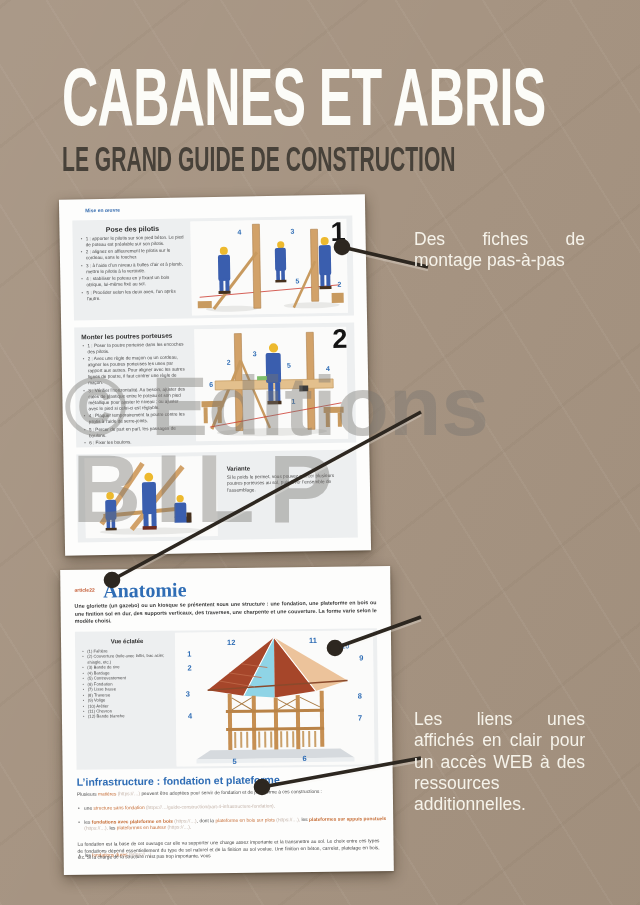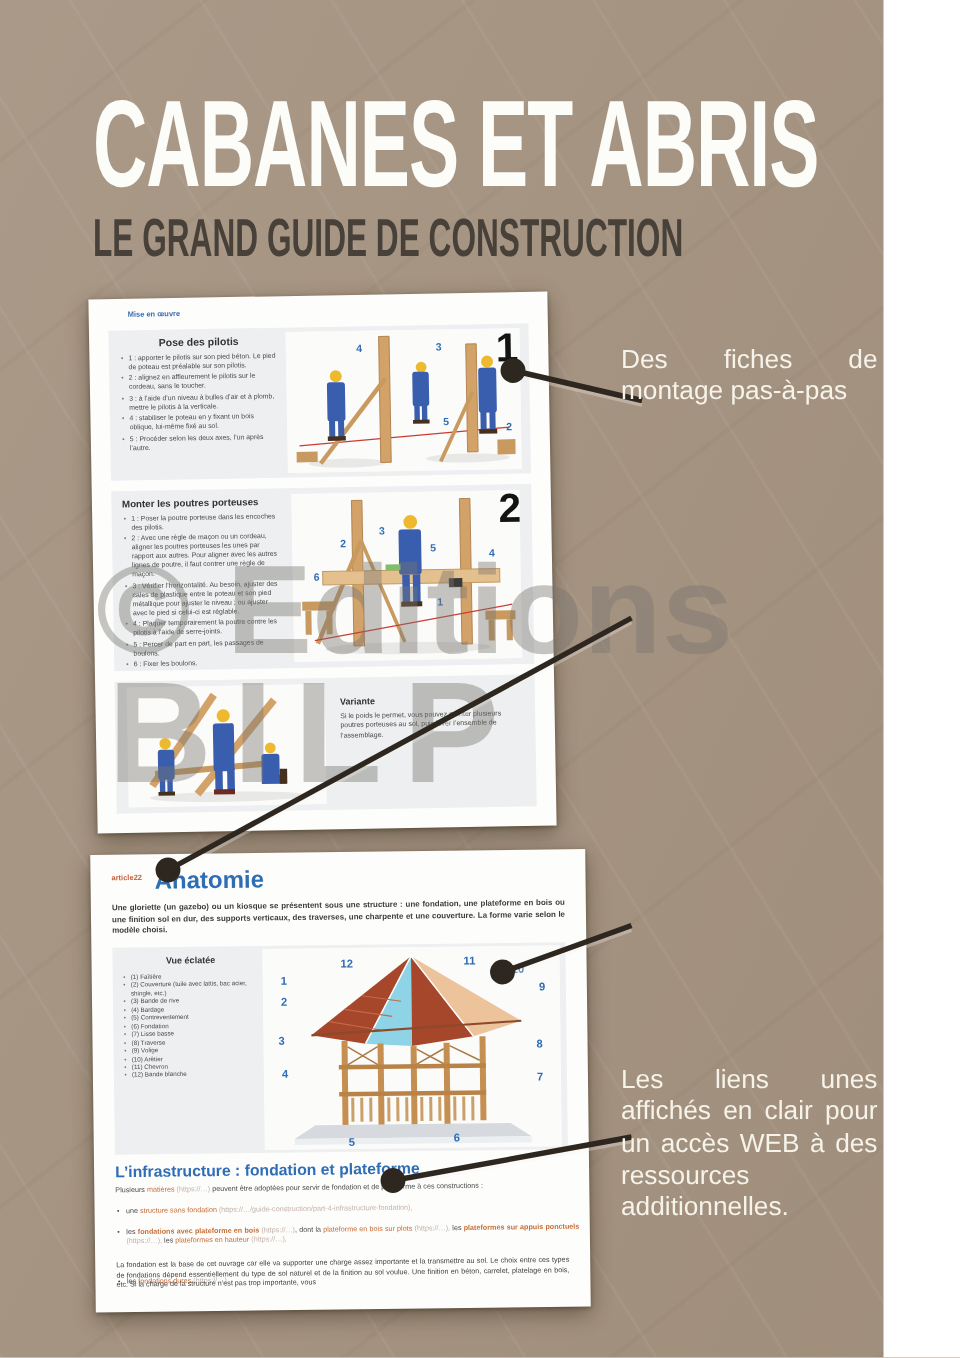--- a/index.html
+++ b/index.html
@@ -1,16 +1,16 @@
 <!DOCTYPE html>
 <html><head>
 <meta charset="utf-8">
 <style>
   html,body{margin:0;padding:0;}
-  .page{position:relative;width:589px;height:905px;overflow:hidden;
+  .page{position:relative;width:640px;height:905px;overflow:hidden;
     background:#a69482;font-family:"Liberation Sans",sans-serif;}
   .page::before{content:"";position:absolute;inset:0;
     background:
       repeating-linear-gradient(58deg, rgba(255,255,255,0.045) 0 2px, transparent 2px 74px),
       repeating-linear-gradient(-38deg, rgba(96,80,58,0.05) 0 3px, transparent 3px 110px),
       linear-gradient(115deg, rgba(255,255,255,0.05) 0%, transparent 45%, rgba(96,80,58,0.08) 100%);
     pointer-events:none;z-index:1;}
 
   
   .title{position:absolute;left:62px;top:56px;font-size:76px;font-weight:bold;
@@ -42,21 +42,21 @@
   .fig2{left:120px;top:4px;width:152px;height:112px;}
   .fig3{left:8px;top:4px;width:132px;height:80px;}
   .bignum{position:absolute;right:7px;top:1px;font-size:27px;font-weight:bold;color:#141414;z-index:3;}
   .variant-text{position:absolute;left:150px;top:14px;width:122px;}
   .variant-text h5{margin:0 0 3px 0;font-size:6px;color:#333;}
   .variant-text p{margin:0;font-size:4.7px;line-height:1.35;color:#4a4a4a;}
 
   
   .art-head{position:absolute;left:14px;top:10px;white-space:nowrap;}
   .art-tag{font-size:5px;font-weight:bold;color:#c6603a;vertical-align:6px;}
-  .art-title{font-size:16px;font-weight:bold;color:#2f6db5;margin-left:4px;}
+  .art-title{font-size:20px;font-weight:bold;color:#2f6db5;margin-left:4px;font-family:Liberation Serif, serif;}
   .intro{position:absolute;left:14px;top:33px;width:302px;font-size:5.3px;font-weight:bold;
     line-height:1.45;color:#3c3c3c;text-align:justify;margin:0;}
   .box-v{left:14px;top:62px;width:302px;height:138px;}
   .legend-col{position:absolute;left:6px;top:5px;width:92px;}
   .legend-col h4{margin:2px 0 4px 0;font-size:6px;color:#333;text-align:center;}
   ul.legend{margin:0;padding:0 0 0 6px;list-style:none;}
   ul.legend li{font-size:4.2px;line-height:1.3;color:#4a4a4a;position:relative;}
   ul.legend li::before{content:"•";position:absolute;left:-5px;color:#777;}
   .figgz{position:absolute;left:100px;top:2px;width:198px;height:134px;background:#fbfbfa;}
   .infra-title{position:absolute;left:14px;top:206px;margin:0;font-size:10.5px;font-weight:bold;color:#2f6db5;}

